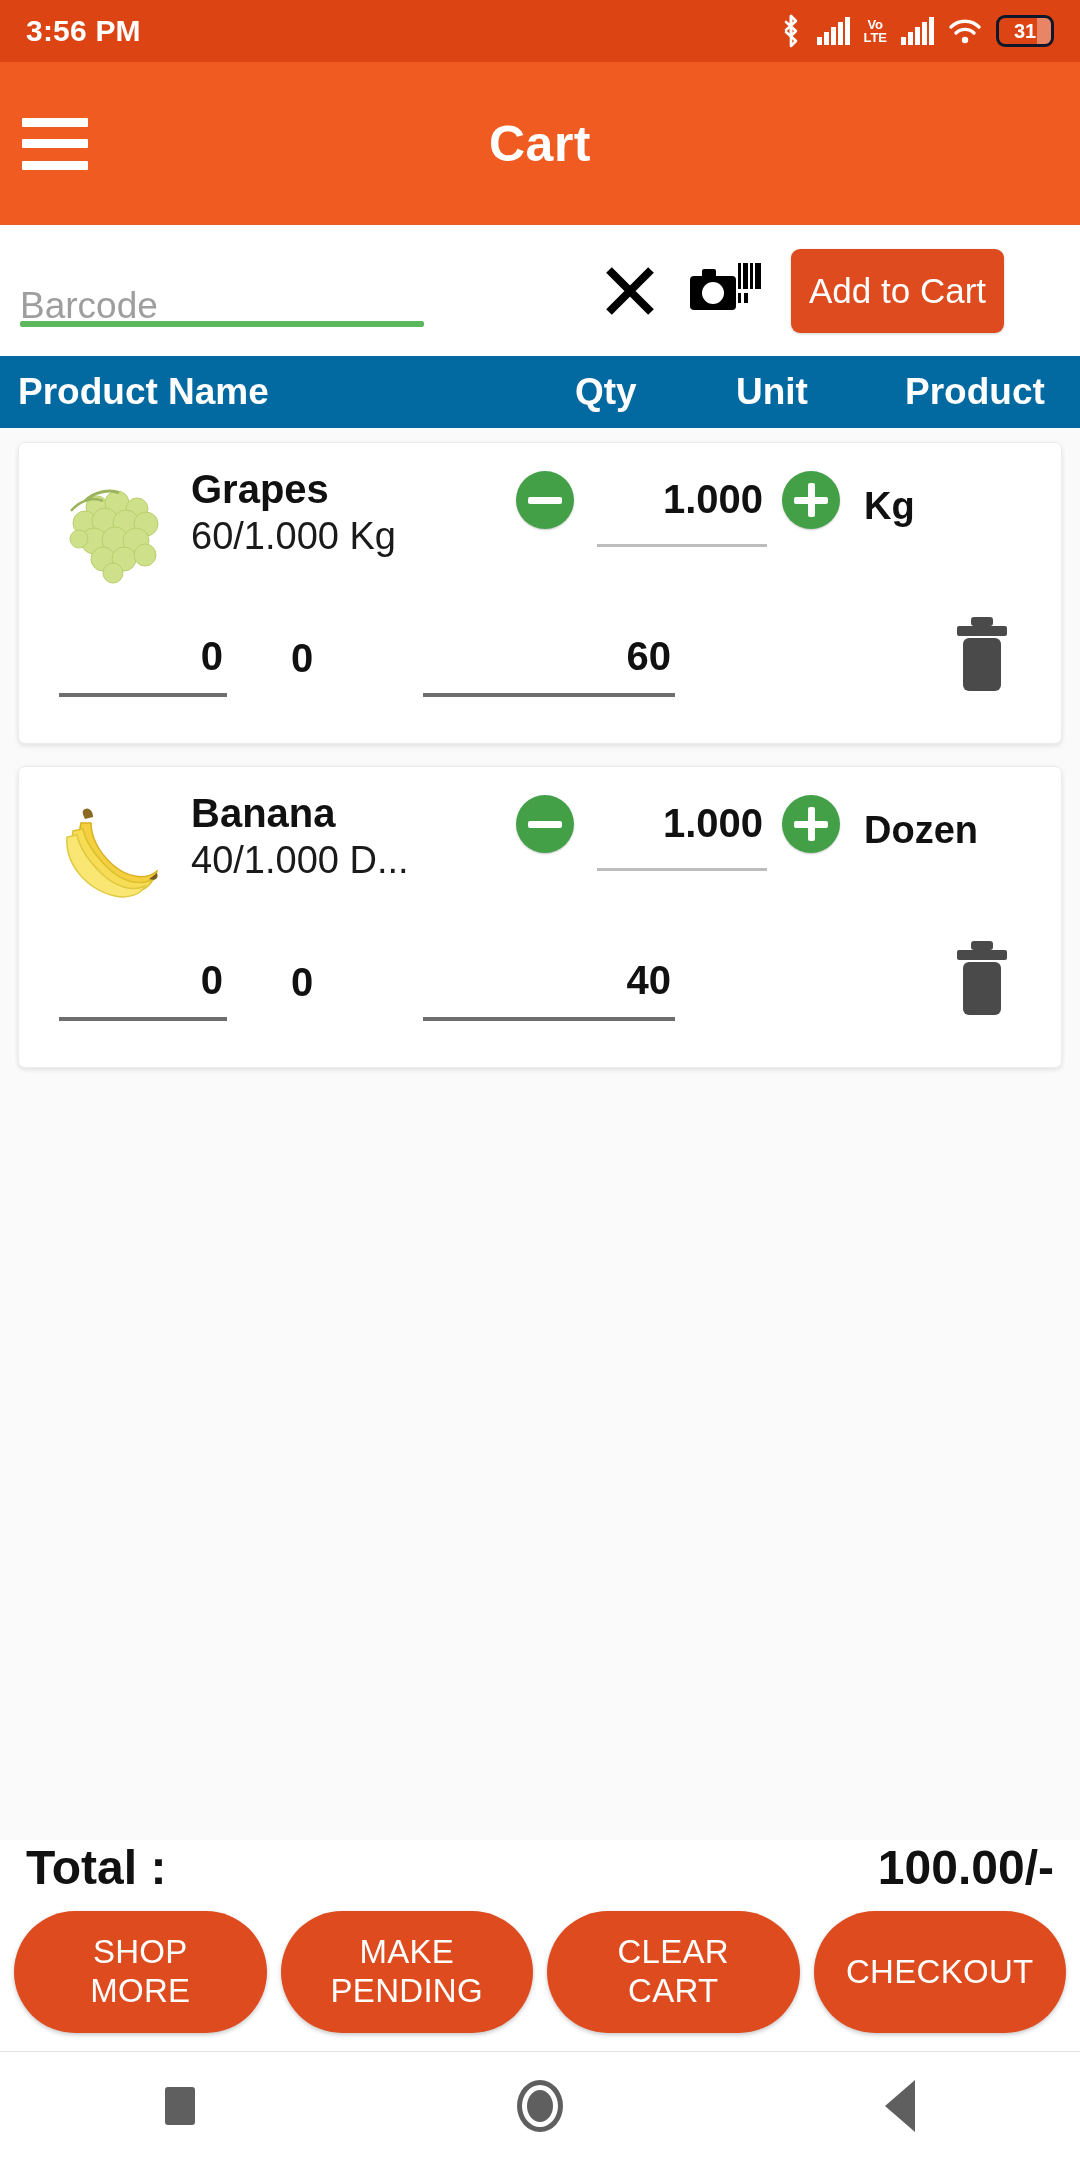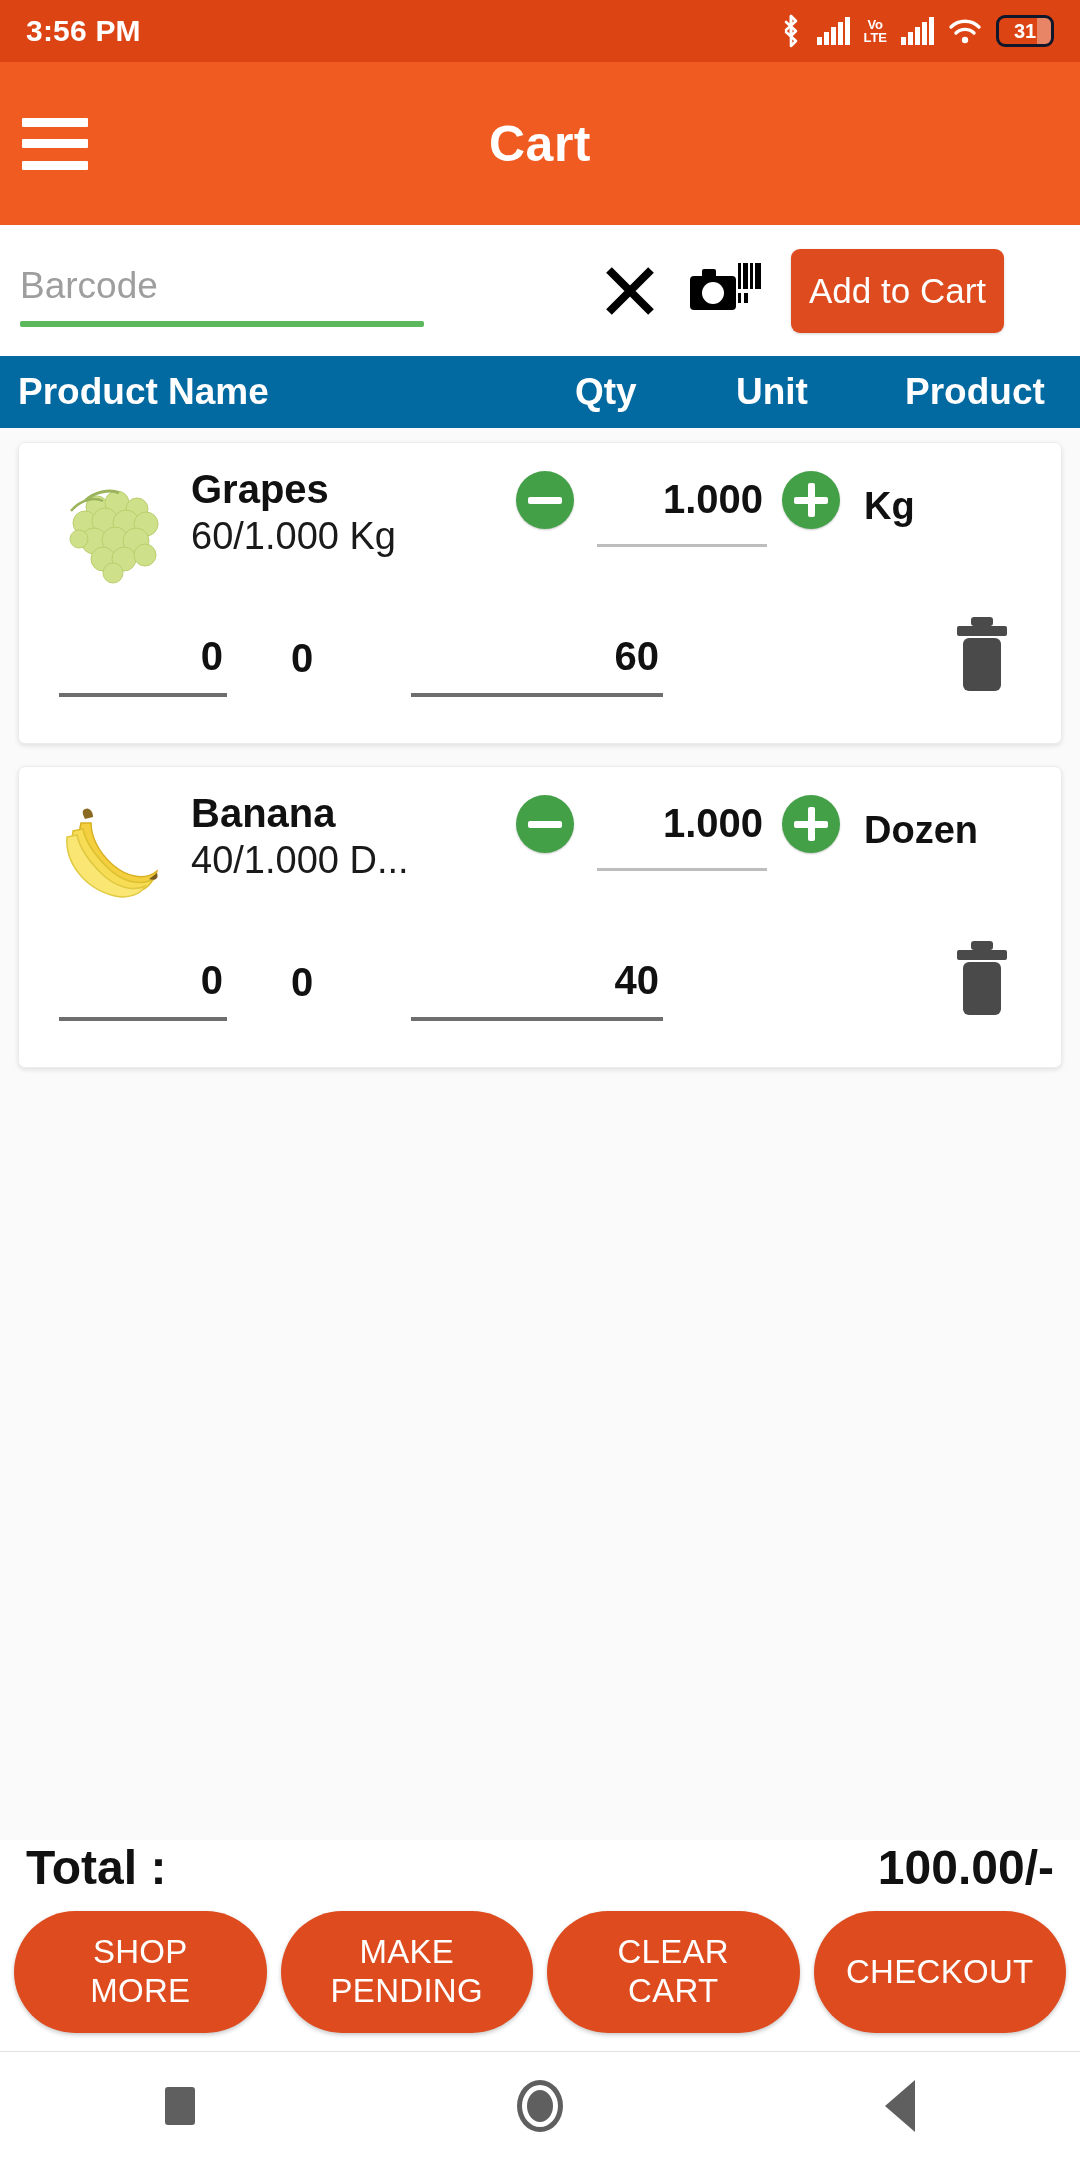--- a/index.html
+++ b/index.html
@@ -41,21 +41,21 @@
     position:absolute; left:0; right:0; text-align:center;
     color:#ffffff; font-size:50px; font-weight:700; letter-spacing:.5px;
     pointer-events:none;
   }
 
   
   .barcode-row {
     flex:0 0 131px; background:#ffffff; display:flex; align-items:center;
     padding:0 20px 0 16px; gap:0; position:relative;
   }
-  .barcode-field { width:406px; position:relative; height:92px; display:flex; align-items:center; }
+  .barcode-field { width:406px; position:relative; height:92px; display:flex; align-items:flex-end; }
   .barcode-input {
     width:100%; border:none; outline:none; background:transparent;
     font-family:"Liberation Sans", sans-serif; font-size:37px; color:#1a1a1a;
     padding:0 4px 10px 4px;
   }
   .barcode-input::placeholder { color:#9e9e9e; }
   .barcode-underline { position:absolute; left:4px; right:-2px; bottom:10px; height:6px; background:#5cb85c; border-radius:2px; }
 
   .icon-btn { width:86px; height:86px; display:flex; align-items:center; justify-content:center; cursor:pointer; }
   #clear-wrap { margin-left:165px; }
@@ -104,21 +104,21 @@
   .qty-wrap { position:absolute; width:170px; height:70px; }
   .qty-val { width:100%; text-align:right; font-size:40px; font-weight:700; color:#111; padding-right:4px; }
   .qty-underline { position:absolute; left:0; right:0; bottom:0; height:3px; background:#bdbdbd; }
   .unit-label { position:absolute; font-size:38px; font-weight:700; color:#111; white-space:nowrap; }
 
   .card-bottom { position:absolute; left:0; right:0; bottom:0; height:138px; }
   .field-a { position:absolute; left:40px; bottom:46px; width:168px; }
   .field-a .fval { text-align:right; font-size:40px; font-weight:700; color:#111; padding-right:4px; }
   .field-a .funder { height:4px; background:#6e6e6e; margin-top:14px; }
   .plain-zero { position:absolute; left:272px; bottom:62px; font-size:40px; font-weight:700; color:#111; }
-  .field-b { position:absolute; left:392px; bottom:46px; width:252px; }
+  .field-b { position:absolute; left:404px; bottom:46px; width:252px; }
   .field-b .fval { text-align:right; font-size:40px; font-weight:700; color:#111; padding-right:4px; }
   .field-b .funder { height:4px; background:#6e6e6e; margin-top:14px; }
   .trash-btn { position:absolute; right:48px; bottom:52px; width:62px; height:74px; cursor:pointer; }
   .trash-btn svg { width:100%; height:100%; display:block; }
 
   
   .bottom-area { flex:0 0 auto; background:#ffffff; padding:0 0 0 0;margin-top:28px; }
   .total-row { display:flex; align-items:baseline; justify-content:space-between; padding:0 26px 6px 26px; }
   .total-label { font-size:48px; font-weight:700; color:#111; }
   .total-value { font-size:48px; font-weight:700; color:#111; }

